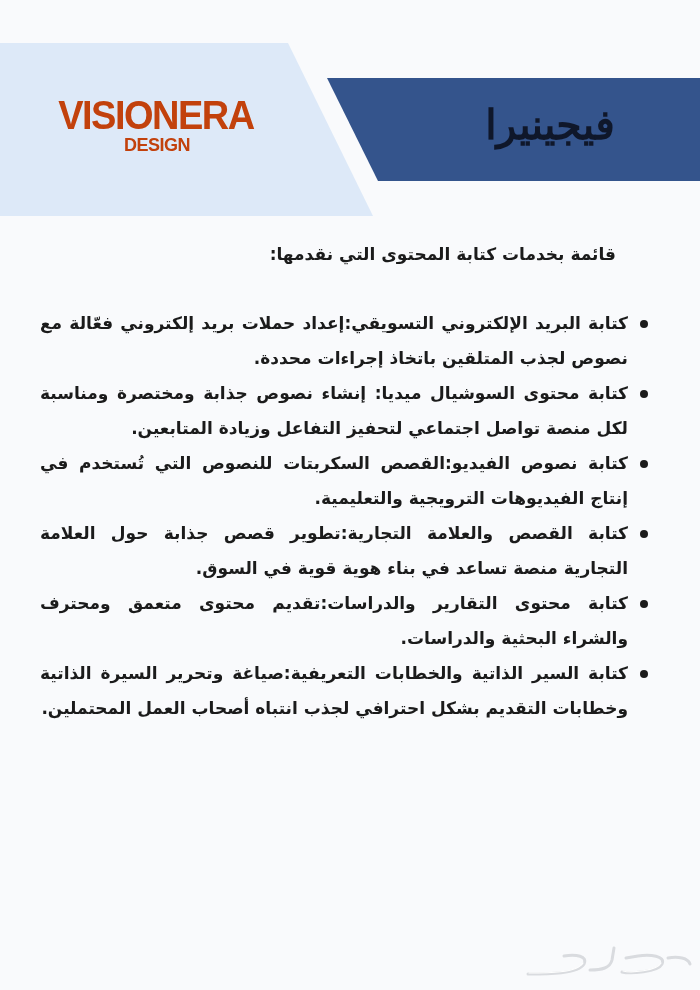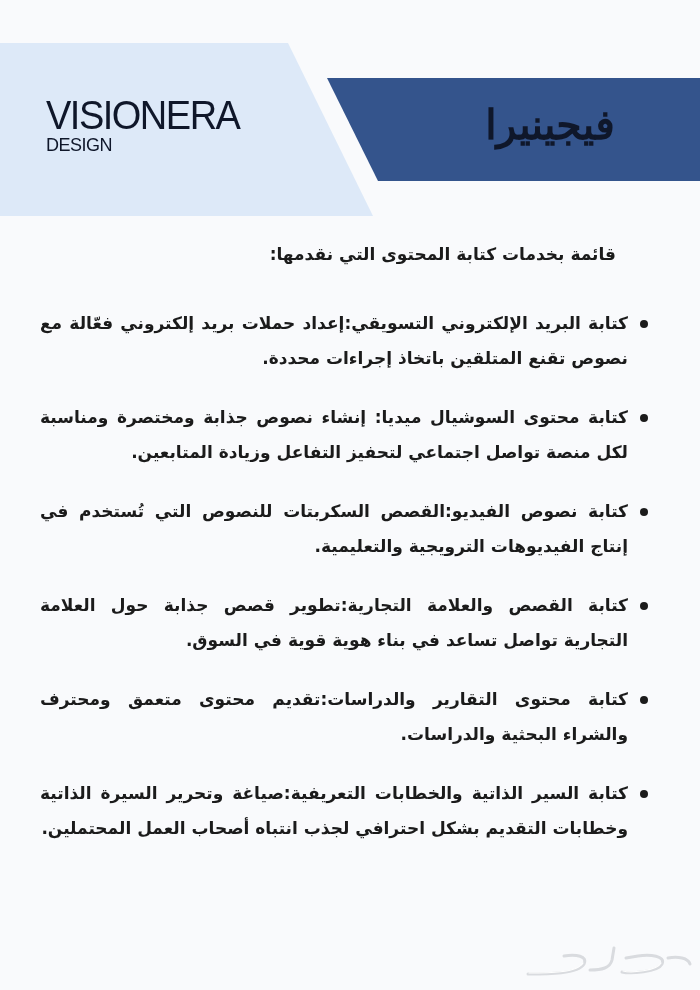--- a/index.html
+++ b/index.html
@@ -7,24 +7,24 @@
       width: 700px; height: 990px;
       background: #f9fafc;
       position: relative; overflow: hidden;
       font-family: "DejaVu Sans", sans-serif;
     }
     .banner-light {
       position: absolute; left: 0; top: 0; width: 700px; height: 240px;
     }
     .logo {
       position: absolute; left: 46px; top: 96px; width: 220px;
-      color: #0f172a;
+      color: #c2410c;
       font-family: "Liberation Sans", sans-serif;
-      font-weight: normal;
-      text-align: left;
+      font-weight: bold;
+      text-align: center;
     }
     .logo-main {
       display: block; font-size: 38px; letter-spacing: -1.5px; line-height: 38px;
       transform: scaleY(1.05);
     }
     .logo-sub {
       display: block; font-size: 18px; letter-spacing: -0.5px; line-height: 22px; margin-top: 0px;
       margin-right: -2px;
     }
     .brand-ar {
@@ -36,21 +36,21 @@
     .content {
       position: absolute; left: 40px; top: 222px; width: 588px;
       direction: rtl; text-align: right; color: #1b1b1b;
     }
     .intro {
       font-size: 17px; font-weight: bold; line-height: 40px; margin: 12px; padding-right: 0;
       width: 588px;
     }
     ul.services { list-style: none; margin: 0; padding: 0; }
     li.service {
-      position: relative; margin-top: 24px;
+      position: relative; 
       font-size: 17px; font-weight: bold; line-height: 35px;
       text-align: justify; text-align-last: right;
     }
     li.service:first-child { margin-top: 32px; }
     .bullet {
       position: absolute; right: -20px; top: 14px;
       width: 8px; height: 8px; border-radius: 50%; background: #1b1b1b;
     }
     .watermark {
       position: absolute; left: 518px; top: 940px; width: 176px; height: 40px;
@@ -70,33 +70,33 @@
   <span class="logo-sub">DESIGN</span>
 </div>
 
 <div class="brand-ar">فيجينيرا</div>
 
 <div class="content">
   <p class="intro">قائمة بخدمات كتابة المحتوى التي نقدمها:</p>
   <ul class="services">
     <li class="service">
       <span class="bullet"></span>
-      <span>كتابة البريد الإلكتروني التسويقي:إعداد حملات بريد إلكتروني فعّالة مع نصوص تقنع المتلقين باتخاذ إجراءات محددة.</span>
+      <span>كتابة البريد الإلكتروني التسويقي:إعداد حملات بريد إلكتروني فعّالة مع نصوص لجذب المتلقين باتخاذ إجراءات محددة.</span>
     </li>
     <li class="service">
       <span class="bullet"></span>
       <span>كتابة محتوى السوشيال ميديا: إنشاء نصوص جذابة ومختصرة ومناسبة لكل منصة تواصل اجتماعي لتحفيز التفاعل وزيادة المتابعين.</span>
     </li>
     <li class="service">
       <span class="bullet"></span>
       <span>كتابة نصوص الفيديو:القصص السكربتات للنصوص التي تُستخدم في إنتاج الفيديوهات الترويجية والتعليمية.</span>
     </li>
     <li class="service">
       <span class="bullet"></span>
-      <span>كتابة القصص والعلامة التجارية:تطوير قصص جذابة حول العلامة التجارية تواصل تساعد في بناء هوية قوية في السوق.</span>
+      <span>كتابة القصص والعلامة التجارية:تطوير قصص جذابة حول العلامة التجارية منصة تساعد في بناء هوية قوية في السوق.</span>
     </li>
     <li class="service">
       <span class="bullet"></span>
       <span>كتابة محتوى التقارير والدراسات:تقديم محتوى متعمق ومحترف والشراء البحثية والدراسات.</span>
     </li>
     <li class="service">
       <span class="bullet"></span>
       <span>كتابة السير الذاتية والخطابات التعريفية:صياغة وتحرير السيرة الذاتية وخطابات التقديم بشكل احترافي لجذب انتباه أصحاب العمل المحتملين.</span>
     </li>
   </ul>

